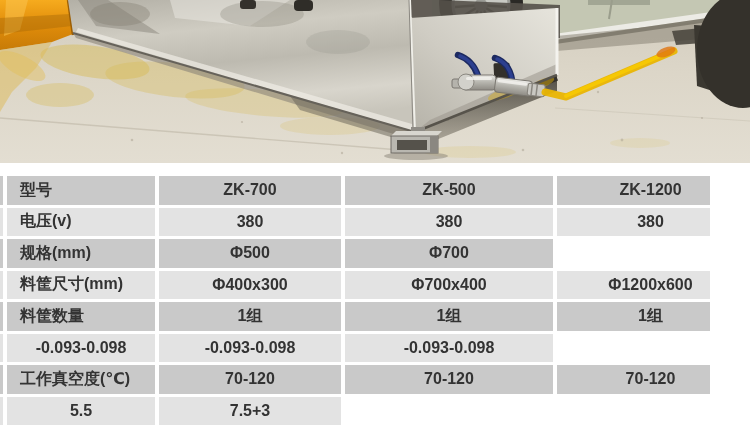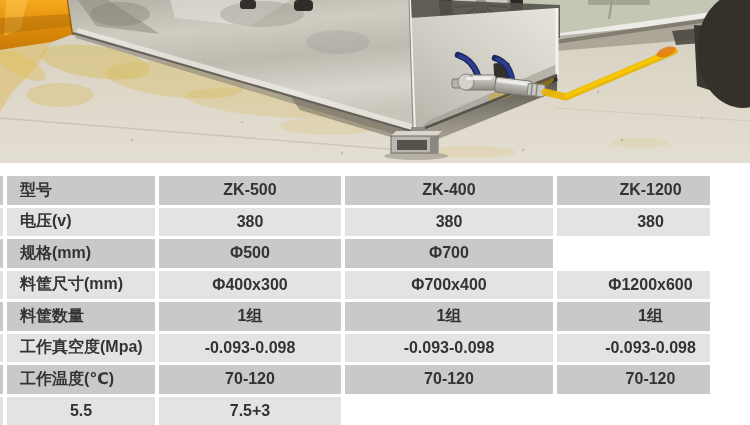--- a/index.html
+++ b/index.html
@@ -205,22 +205,22 @@
       <path d="M566,96 L672,51" stroke="#f6c804" stroke-width="4" fill="none" stroke-linecap="round"></path>
       <ellipse cx="666" cy="52" rx="10" ry="4.5" fill="#e07612" opacity="0.8" transform="rotate(-20 666 52)"></ellipse>
     </g>
   </svg>
 </div>
 
 <div class="spec-table">
     <div class="spec-row dark">
       <div></div>
       <div class="row-label">型号</div>
+      <div>ZK-700</div>
       <div>ZK-500</div>
-      <div>ZK-400</div>
       <div>ZK-1200</div>
     </div>
     <div class="spec-row light">
       <div></div>
       <div class="row-label">电压(v)</div>
       <div>380</div>
       <div>380</div>
       <div>380</div>
     </div>
     <div class="spec-row dark">
@@ -238,28 +238,27 @@
     </div>
     <div class="spec-row dark">
       <div></div>
       <div class="row-label">料筐数量</div>
       <div>1组</div>
       <div>1组</div>
       <div>1组</div>
     </div>
     <div class="spec-row light">
       <div></div>
-      <div class="row-label">工作真空度(Mpa)</div>
       <div>-0.093-0.098</div>
       <div>-0.093-0.098</div>
       <div>-0.093-0.098</div>
     </div>
     <div class="spec-row dark">
       <div></div>
-      <div class="row-label">工作温度(℃)</div>
+      <div class="row-label">工作真空度(℃)</div>
       <div>70-120</div>
       <div>70-120</div>
       <div>70-120</div>
     </div>
     <div class="spec-row light">
       <div></div>
       <div>5.5</div>
       <div>7.5+3</div>
     </div>
   </div>

